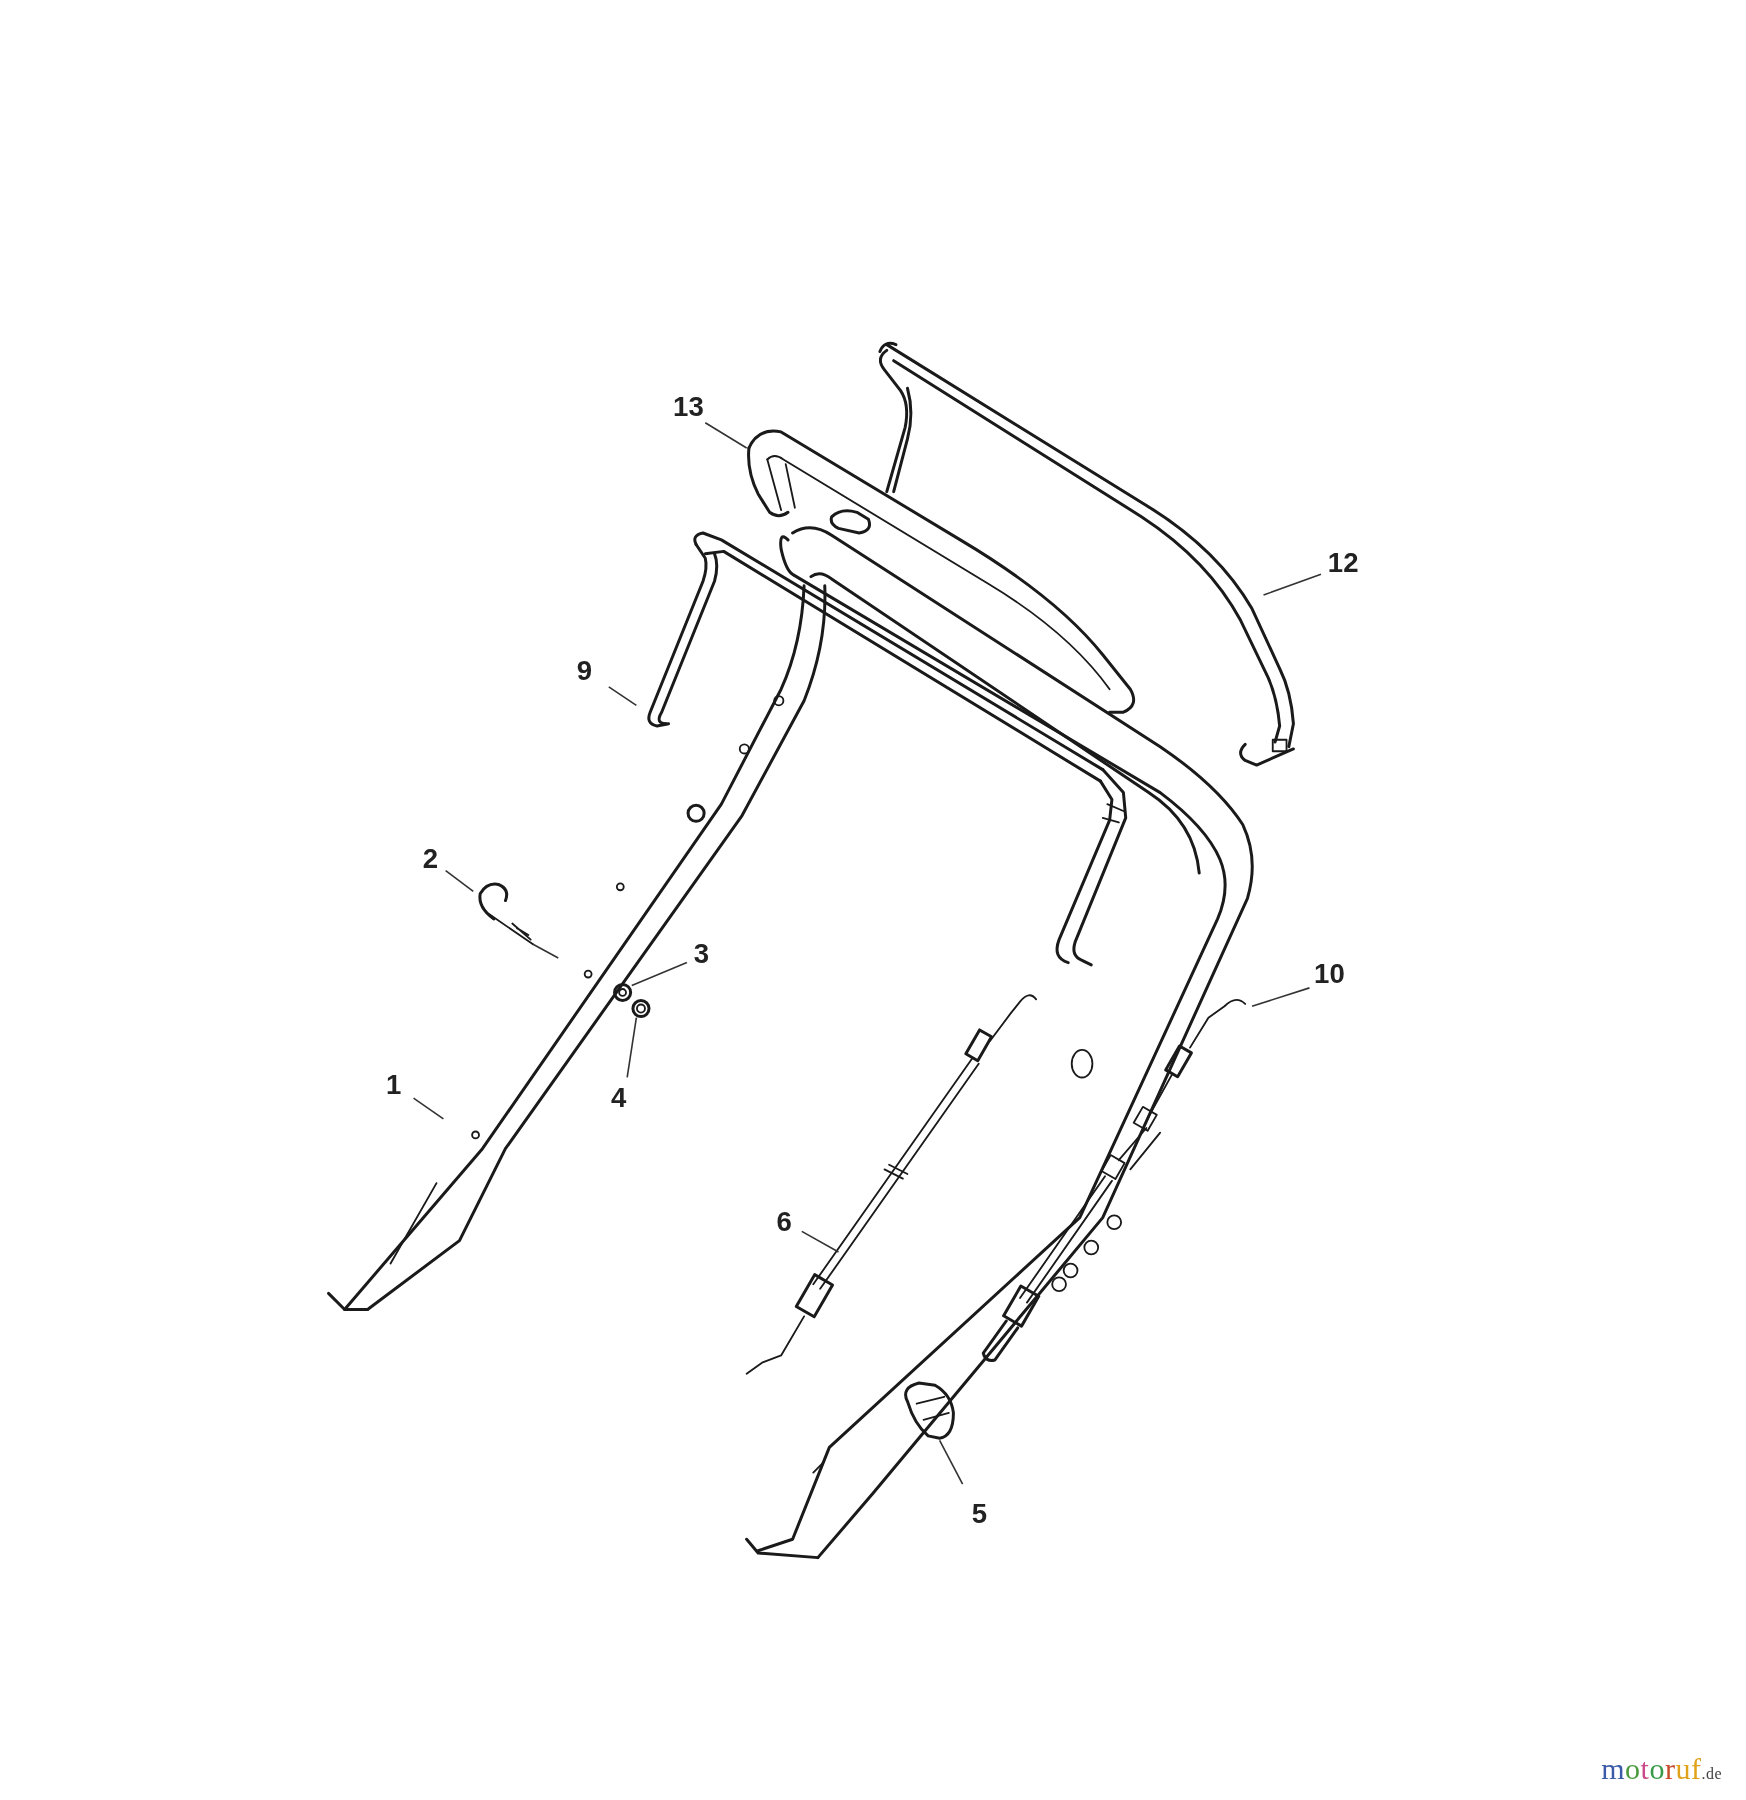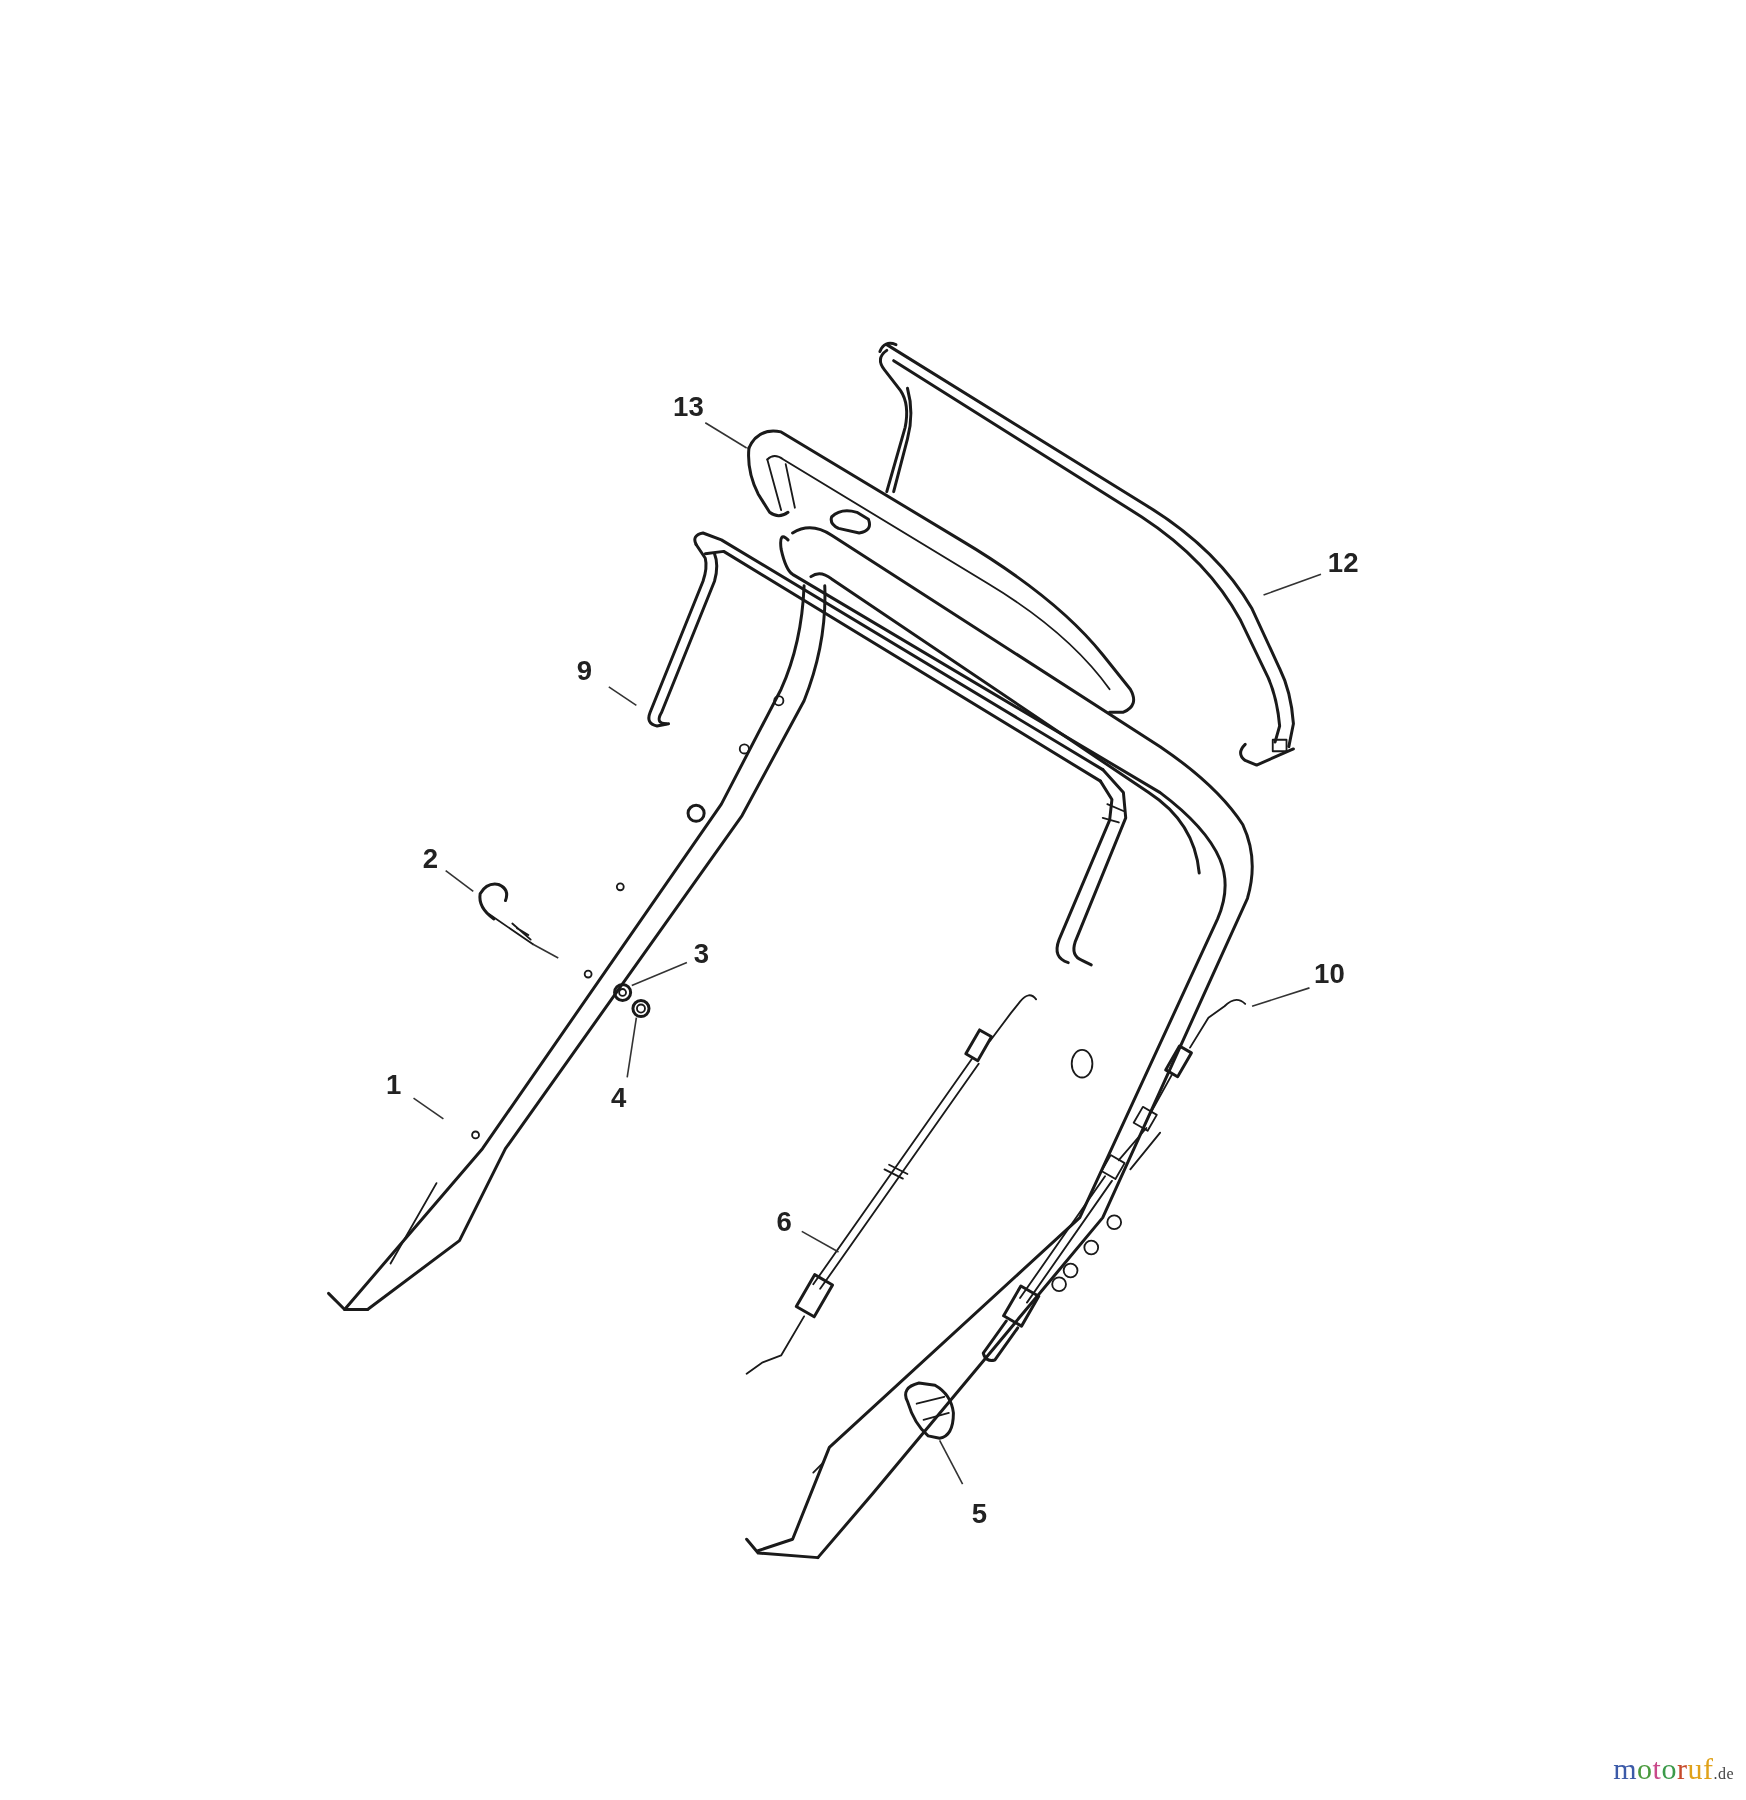--- a/index.html
+++ b/index.html
@@ -2,21 +2,21 @@
 <html><head>
 <meta charset="utf-8">
 <style>
   html, body { margin: 0; padding: 0; background: #ffffff; }
   body { width: 1746px; height: 1800px; position: relative; overflow: hidden; font-family: "Liberation Sans", sans-serif; }
   #diagram { position: absolute; left: 0; top: 0; width: 1746px; height: 1800px; }
   .part { fill: none; stroke: #1a1a1a; stroke-width: 2.6; stroke-linecap: round; stroke-linejoin: round; }
   .thin { fill: none; stroke: #1a1a1a; stroke-width: 1.6; stroke-linecap: round; stroke-linejoin: round; }
   .leader { fill: none; stroke: #333; stroke-width: 1.4; }
   .label { font-family: "Liberation Sans", sans-serif; font-weight: bold; font-size: 24px; fill: #222; }
-  #watermark { position: absolute; right: 12px; bottom: 14px; font-family: "Liberation Serif", serif; font-size: 30px; letter-spacing: 0.5px; }
+  #watermark { position: absolute; right: 24px; bottom: 14px; font-family: "Liberation Serif", serif; font-size: 30px; letter-spacing: 0.5px; }
   #watermark .c1 { color: #3b5aa8; } #watermark .c2 { color: #4a9a3c; } #watermark .c3 { color: #c9498a; }
   #watermark .c4 { color: #3b9a4a; } #watermark .c5 { color: #c74a2a; } #watermark .c6 { color: #e0a21a; }
   #watermark .tld { color: #444; font-size: 16px; }
 </style>
 </head>
 <body>
 
 <svg id="diagram" viewBox="0 0 1520 1567" preserveAspectRatio="none" xmlns="http://www.w3.org/2000/svg">
 
   <g>

